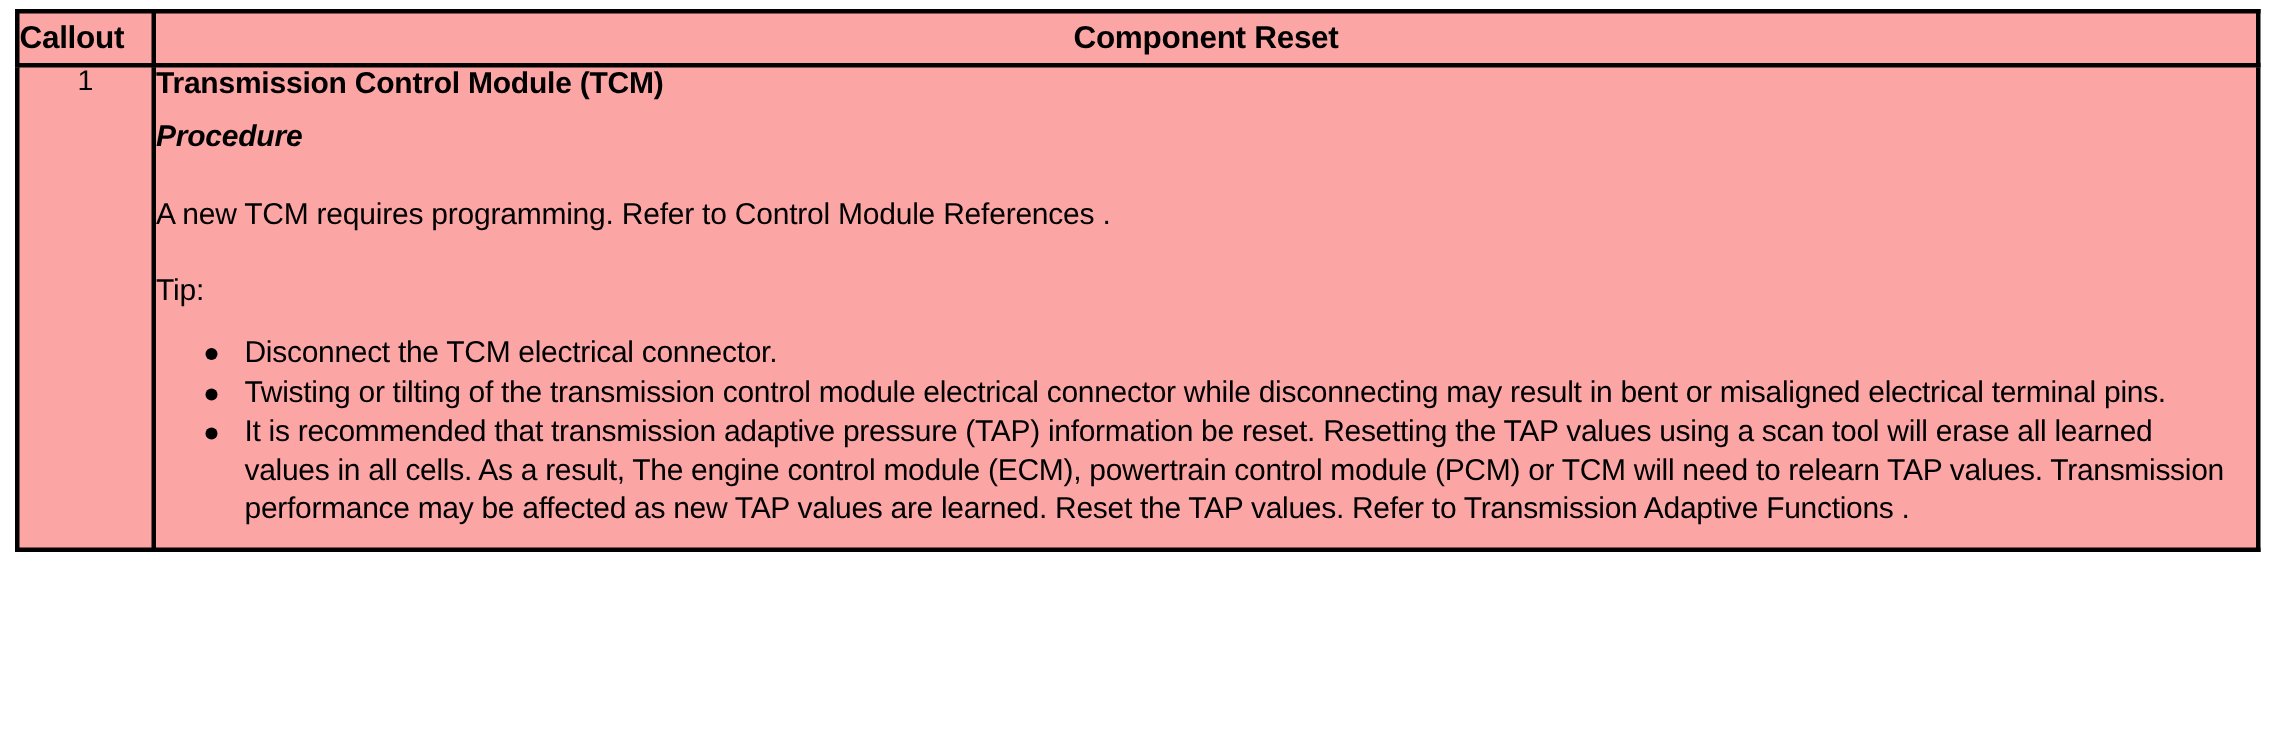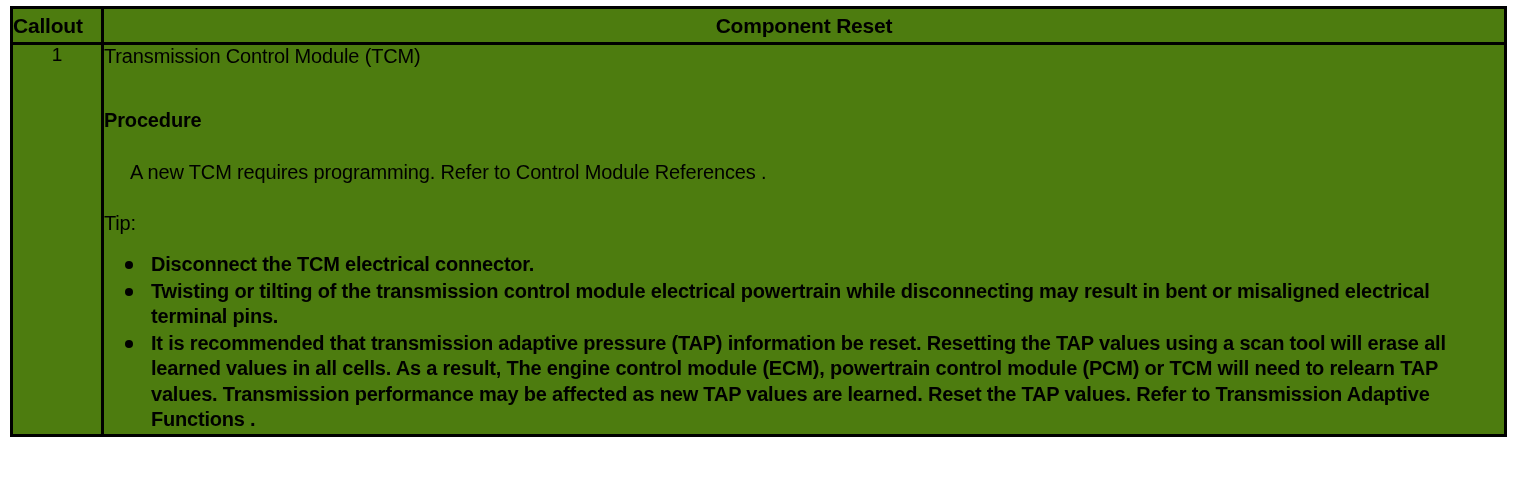--- a/index.html
+++ b/index.html
@@ -34,21 +34,21 @@
   }
   .comp-table,
   .comp-table th,
   .comp-table td {
     border: 3px solid #000000;
   }
   .comp-table th,
   .comp-table td {
     vertical-align: top;
     padding: 0;
-    background: #4d7c0f;
+    background: #fca5a5;
   }
 
   col.col-callout { width: 91px; }
   col.col-name    { width: 1403px; }
 
   
   .hdr-callout,
   .hdr-name {
     height: 33px;
     font-weight: bold;
@@ -79,30 +79,29 @@
     line-height: 22px;
     letter-spacing: -0.15px;
   }
 
   .para {
     margin: 0 0 0 0;
     padding: 0;
     font-size: 20px;
     line-height: 23px;
   }
-  .para.title      { margin-bottom: 41px; }
-  .para.heading    { font-weight: bold; margin-bottom: 29px; }
-  .para.body-text  { margin-bottom: 28px; padding-left: 26px; }
+  .para.title      { margin-bottom: 12px; font-weight: bold; }
+  .para.heading    { font-weight: bold; margin-bottom: 29px; font-style: italic; }
+  .para.body-text  { margin-bottom: 28px; }
   .para.tip-label  { font-weight: normal; margin-bottom: 17px; }
 
   ul.bullets {
     list-style: none;
-    margin: 0;
+    margin: 12px;
     padding: 0;
-    font-weight: bold;
   }
   ul.bullets > li {
     position: relative;
     padding-left: 47px;
     margin: 0 0 1px 0;
     font-size: 20px;
     line-height: 25.5px;
     letter-spacing: -0.2px;
   }
   ul.bullets > li::before {
@@ -140,21 +139,21 @@
           <p class="para title">Transmission Control Module (TCM)</p>
 
           <p class="para heading">Procedure</p>
 
           <p class="para body-text">A new TCM requires programming. Refer to Control Module References .</p>
 
           <p class="para tip-label">Tip:</p>
 
           <ul class="bullets">
             <li>Disconnect the TCM electrical connector.</li>
-            <li>Twisting or tilting of the transmission control module electrical powertrain while disconnecting may result in bent or misaligned electrical terminal pins.</li>
+            <li>Twisting or tilting of the transmission control module electrical connector while disconnecting may result in bent or misaligned electrical terminal pins.</li>
             <li>It is recommended that transmission adaptive pressure (TAP) information be reset. Resetting the TAP values using a scan tool will erase all learned values in all cells. As a result, The engine control module (ECM), powertrain control module (PCM) or TCM will need to relearn TAP values. Transmission performance may be affected as new TAP values are learned. Reset the TAP values. Refer to Transmission Adaptive Functions .</li>
           </ul>
 
         </td>
       </tr>
     </tbody>
   </table>
 
 </div>
 

